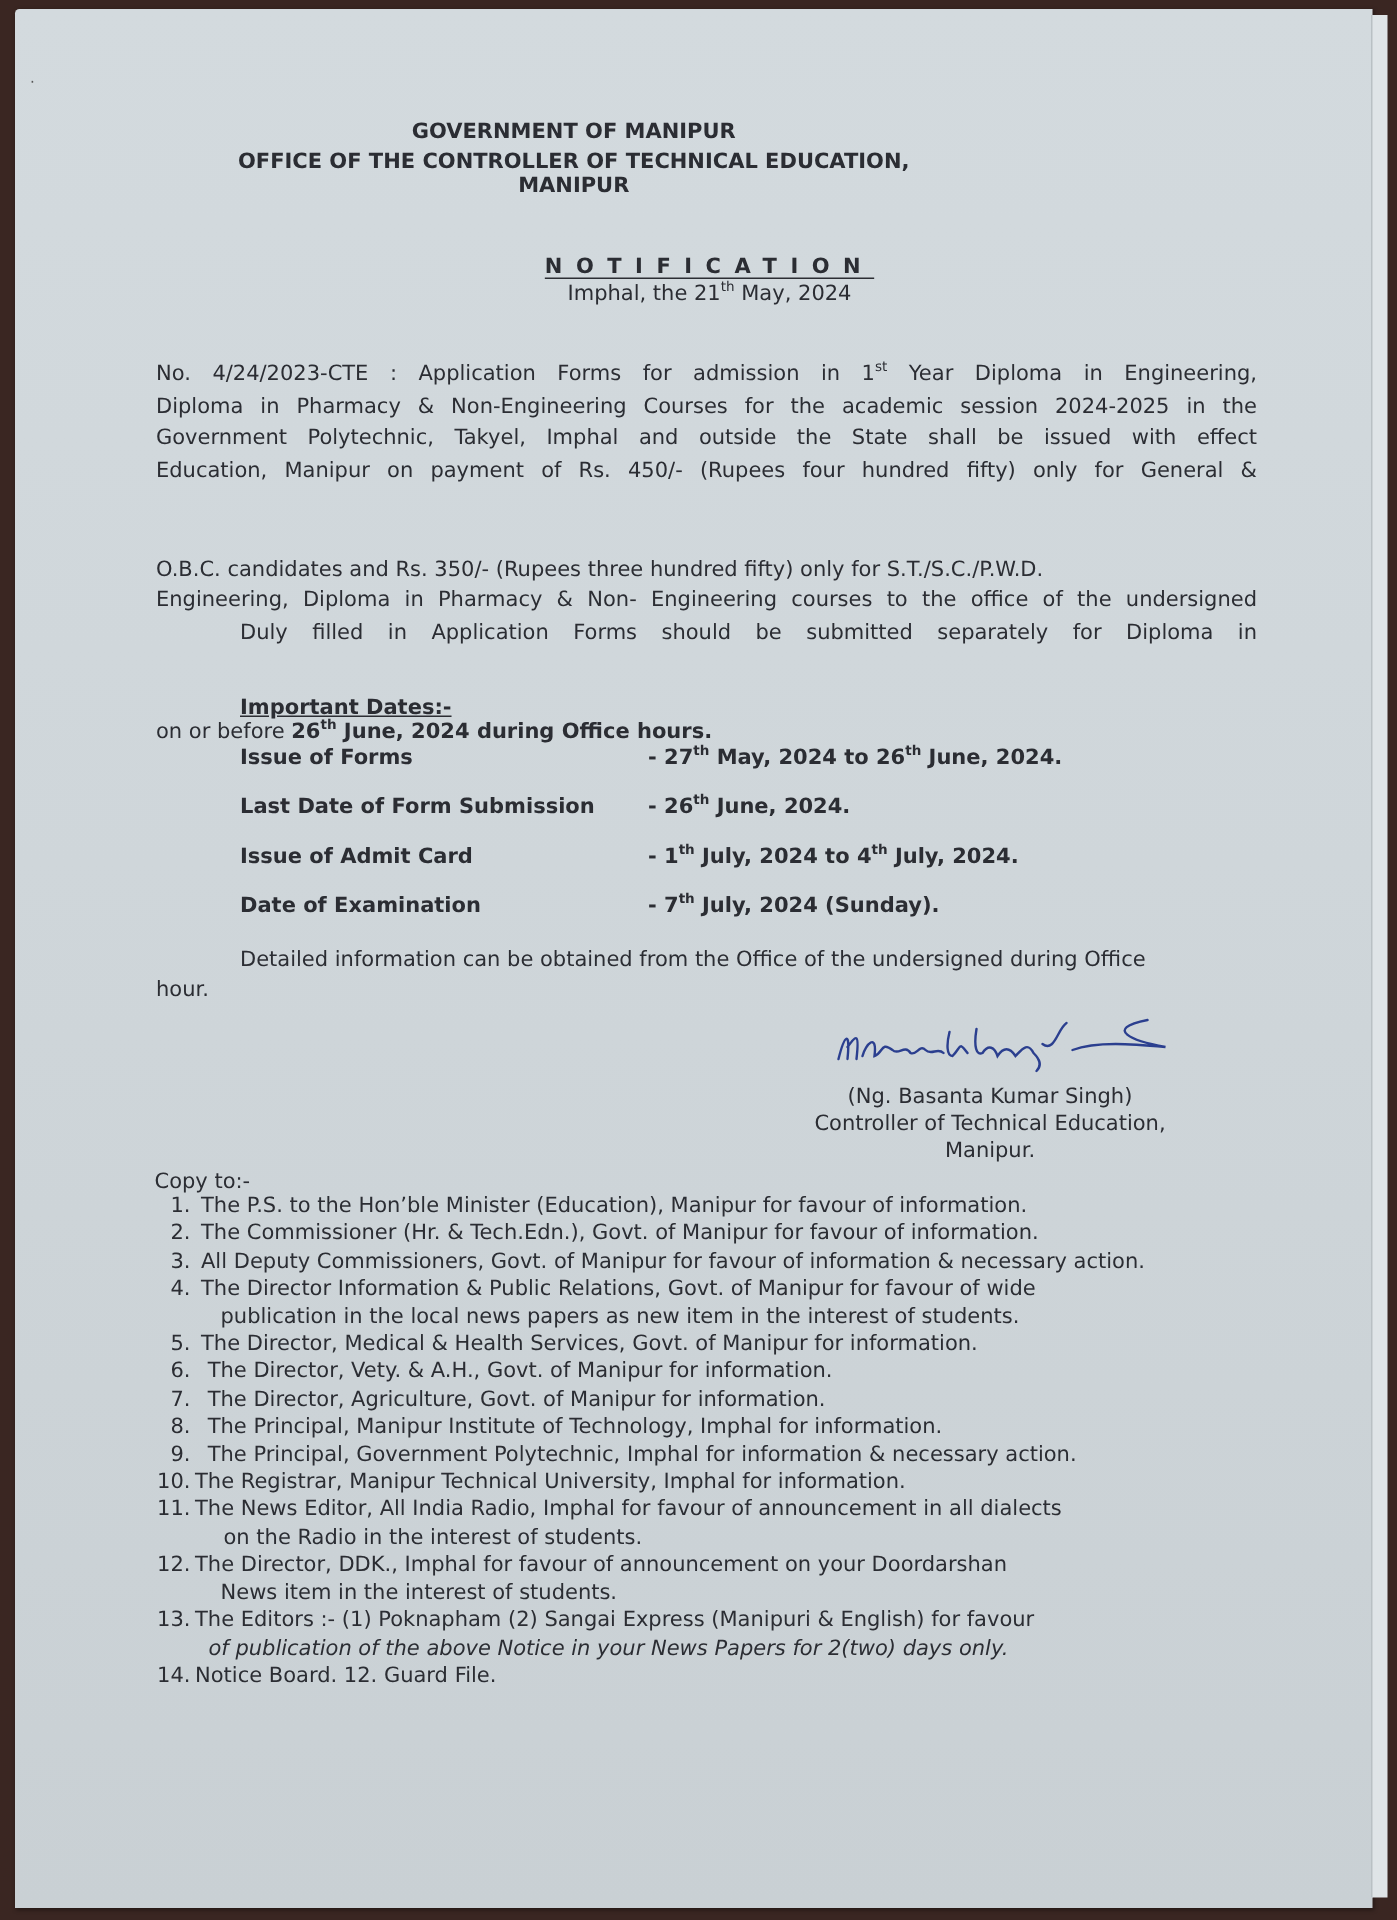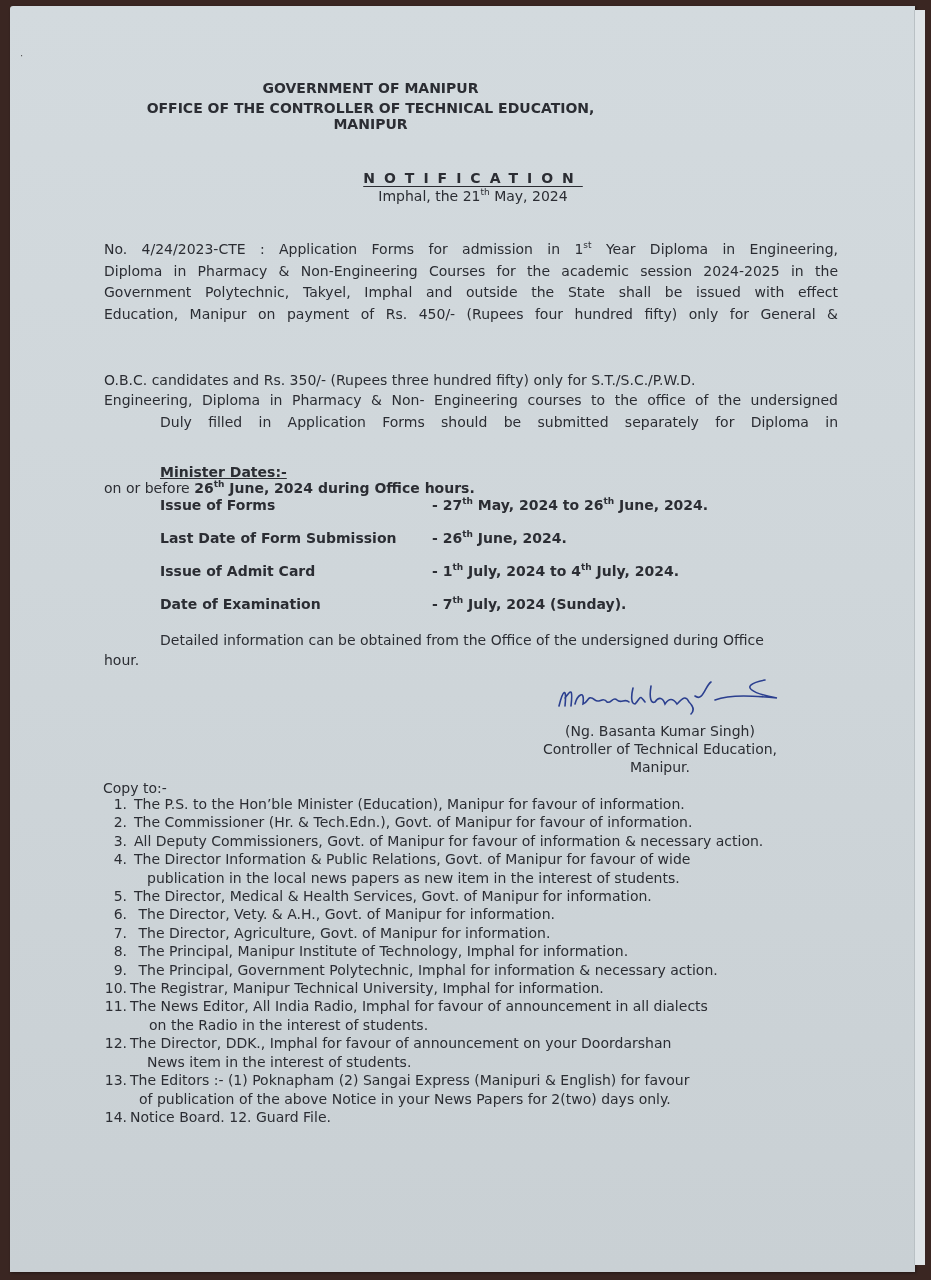--- a/index.html
+++ b/index.html
@@ -23,21 +23,21 @@
       right: 6px; top: 10px;
       width: 10px; height: 1255px;
       background: #dfe4e7;
       border-left: 1px solid #b9c0c4;
     }
     .text { position: absolute; font-size: 14px; line-height: 21px; white-space: nowrap; }
     .center { text-align: center; }
     .bold { font-weight: bold; }
     sup { font-size: 9px; line-height: 0; vertical-align: 6px; }
 
-    .header { left: 0; width: 741px; font-weight: bold; font-size: 14px; line-height: 20px; }
+    .header { left: 12px; width: 741px; font-weight: bold; font-size: 14px; line-height: 20px; }
     .h1 { top: 78px; }
     .h2 { top: 98px; }
     .h3 { top: 114px; }
 
     .notif-title {
       top: 168px; left: 0; width: 946px;
       font-weight: bold; letter-spacing: 9px; font-size: 14px;
     }
     .notif-title span { text-decoration: underline; text-underline-offset: 3px; }
     .dateline { top: 186px; left: 0; width: 946px; font-size: 14px; }
@@ -90,21 +90,21 @@
   <span class="line">Education, Manipur on payment of Rs. 450/- (Rupees four hundred fifty) only for General &amp;</span>
   <span class="line last">O.B.C. candidates and Rs. 350/- (Rupees three hundred fifty) only for S.T./S.C./P.W.D.</span>
 </div>
 
 <div class="para" style="top:390px;">
   <span class="line">Engineering, Diploma in Pharmacy &amp; Non- Engineering courses to the office of the undersigned</span>
   <span class="line" style="padding-left:56px;">Duly filled in Application Forms should be submitted separately for Diploma in</span>
   <span class="line last"><span>on or before </span><b>26</b><sup class="bold">th</sup><b> June, 2024 during Office hours.</b></span>
 </div>
 
-<div class="text imp-head">Minister Dates:-</div>
+<div class="text imp-head">Important Dates:-</div>
 
 <div id="dates">
     <div class="row" style="top: 497px;">
       <span class="lbl">Issue of Forms</span>
       <span class="val"><span>- 27</span><sup>th</sup><span> May, 2024 to  26</span><sup>th</sup><span> June, 2024.</span></span>
     </div>
     <div class="row" style="top: 530px;">
       <span class="lbl">Last Date of Form Submission</span>
       <span class="val"><span>- 26</span><sup>th</sup><span> June, 2024.</span><sup></sup><span></span></span>
     </div>
@@ -135,17 +135,17 @@
     <div class="copy-item"><span class="num">3.</span><span style="padding-left: 4px;">All Deputy Commissioners, Govt. of Manipur for favour of information &amp; necessary action.</span></div>
     <div class="copy-item"><span class="num">4.</span><span style="padding-left: 4px;">The Director Information &amp; Public Relations, Govt. of Manipur for favour of wide</span><span class="cont" style="padding-left: 44px;">publication in the local news papers as new item in the interest of students.</span></div>
     <div class="copy-item"><span class="num">5.</span><span style="padding-left: 4px;">The Director, Medical &amp; Health Services, Govt. of Manipur for information.</span></div>
     <div class="copy-item"><span class="num">6.</span><span style="padding-left: 4px; margin-top: 24px;"> The Director, Vety. &amp; A.H., Govt. of Manipur for information.</span></div>
     <div class="copy-item"><span class="num">7.</span><span style="padding-left: 4px;"> The Director, Agriculture, Govt. of Manipur for information.</span></div>
     <div class="copy-item"><span class="num">8.</span><span style="padding-left: 4px;"> The Principal, Manipur Institute of Technology, Imphal for information.</span></div>
     <div class="copy-item"><span class="num">9.</span><span style="padding-left: 4px;"> The Principal, Government Polytechnic, Imphal for information &amp; necessary action.</span></div>
     <div class="copy-item"><span class="num">10.</span><span>The Registrar, Manipur Technical University, Imphal for  information.</span></div>
     <div class="copy-item"><span class="num">11.</span><span>The News Editor, All India Radio, Imphal for favour of announcement in all dialects</span><span class="cont" style="padding-left: 46px;">on the Radio in the interest of students.</span></div>
     <div class="copy-item"><span class="num">12.</span><span>The Director, DDK., Imphal for favour of announcement on your Doordarshan</span><span class="cont" style="padding-left: 44px;">News item in the interest of students.</span></div>
-    <div class="copy-item"><span class="num">13.</span><span>The Editors :- (1) Poknapham  (2) Sangai Express (Manipuri &amp; English) for favour</span><span class="cont" style="padding-left: 36px;">of publication of the above Notice in your News Papers for 2(two) days only.</span></div>
+    <div class="copy-item"><span class="num">13.</span><span>The Editors :- (1) Poknapham  (2) Sangai Express (Manipuri &amp; English) for favour</span><span class="cont" style="padding-left: 36px; font-style: italic;">of publication of the above Notice in your News Papers for 2(two) days only.</span></div>
     <div class="copy-item"><span class="num">14.</span><span>Notice Board.  12.  Guard File.</span></div>
   </div>
 
 <div class="mark" style="left:20px; top:50px;">·</div>
 
 </body></html>

